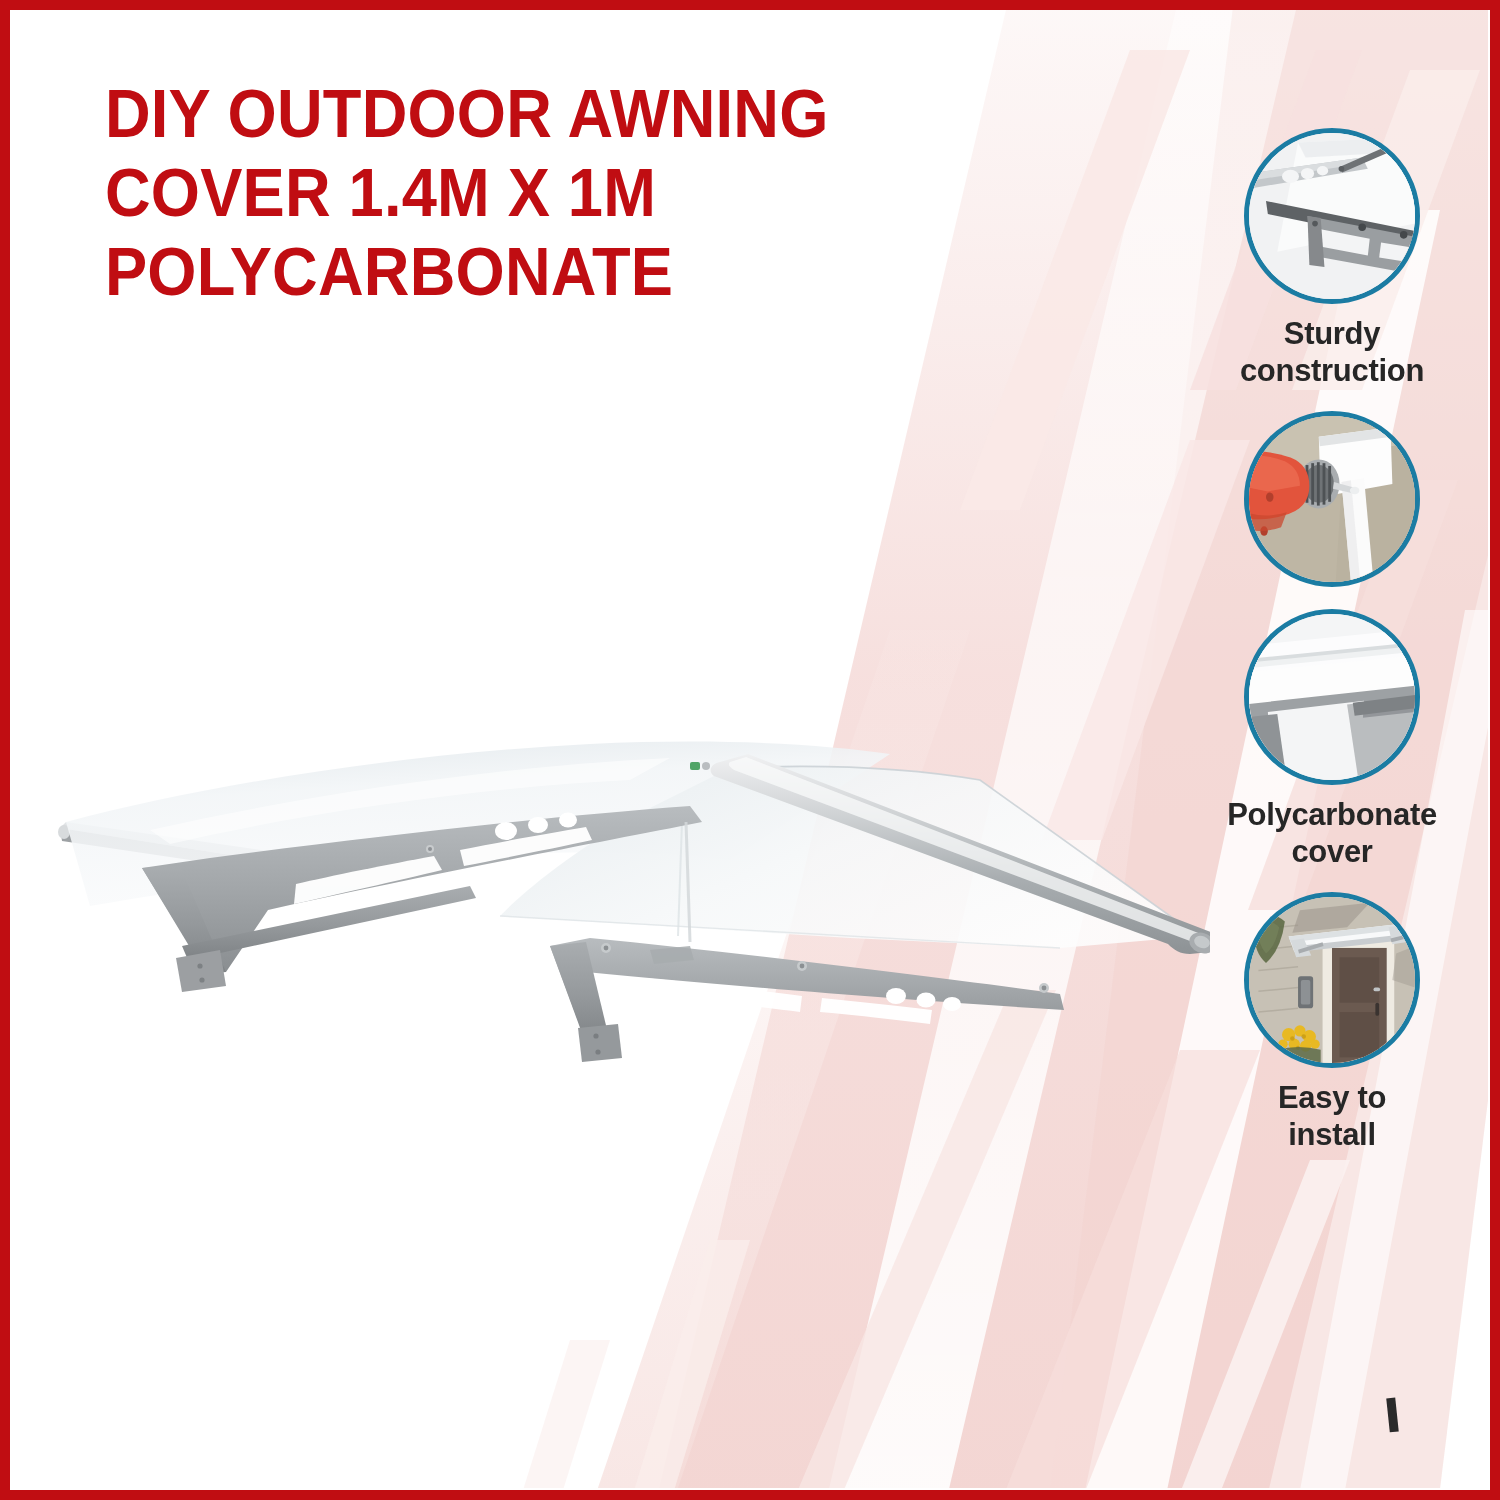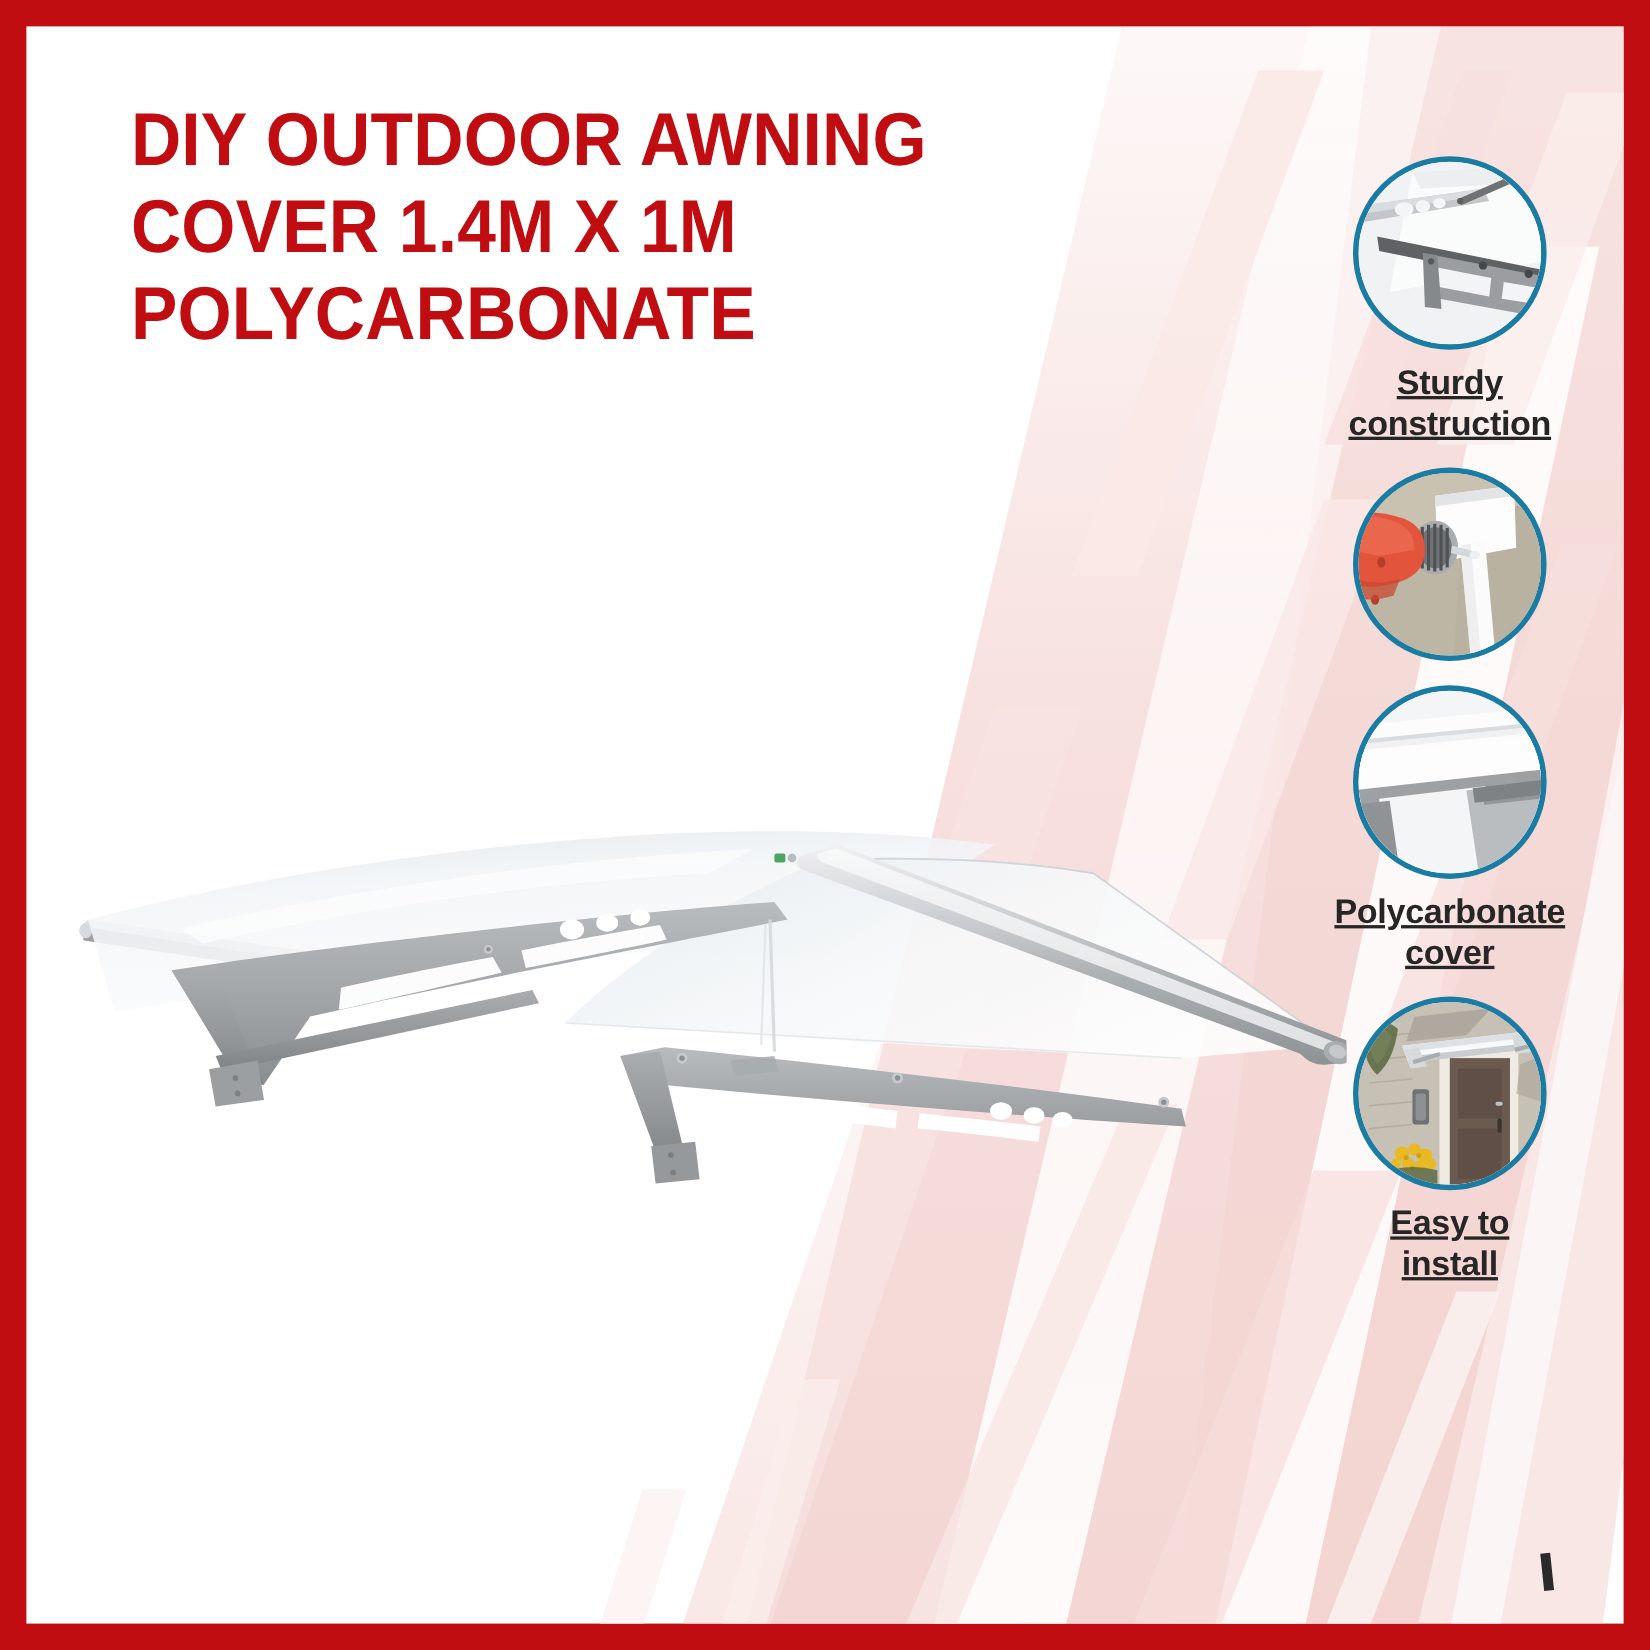--- a/index.html
+++ b/index.html
@@ -8,21 +8,21 @@
     font-family:"Liberation Sans", sans-serif;
     background:#C00D12;
     overflow:hidden;
   }
 
   
   #poster {
     position:relative;
     width:1500px; height:1500px;
     background:#C00D12;
-    padding:24px;
+    padding:10px;
   }
   #inner {
     position:relative;
     width:100%; height:100%;
     background:#ffffff;
     overflow:hidden;
   }
 
   
   .bg-layer { position:absolute; inset:0; overflow:hidden; pointer-events:none; }
@@ -76,21 +76,20 @@
   }
   .badge-circle svg { width:100%; height:100%; display:block; }
   .feature-label {
     margin-top:12px;
     text-align:center;
     color:#262626;
     font-size:31px;
     font-weight:bold;
     line-height:1.18;
     letter-spacing:-0.3px;
-    text-decoration:underline;
   }
 </style>
 </head>
 <body>
 
 <div id="poster">
   <div id="inner">
 
     <div class="bg-layer">
       <svg width="1478" height="1478" viewBox="0 0 1478 1478" preserveAspectRatio="none">

